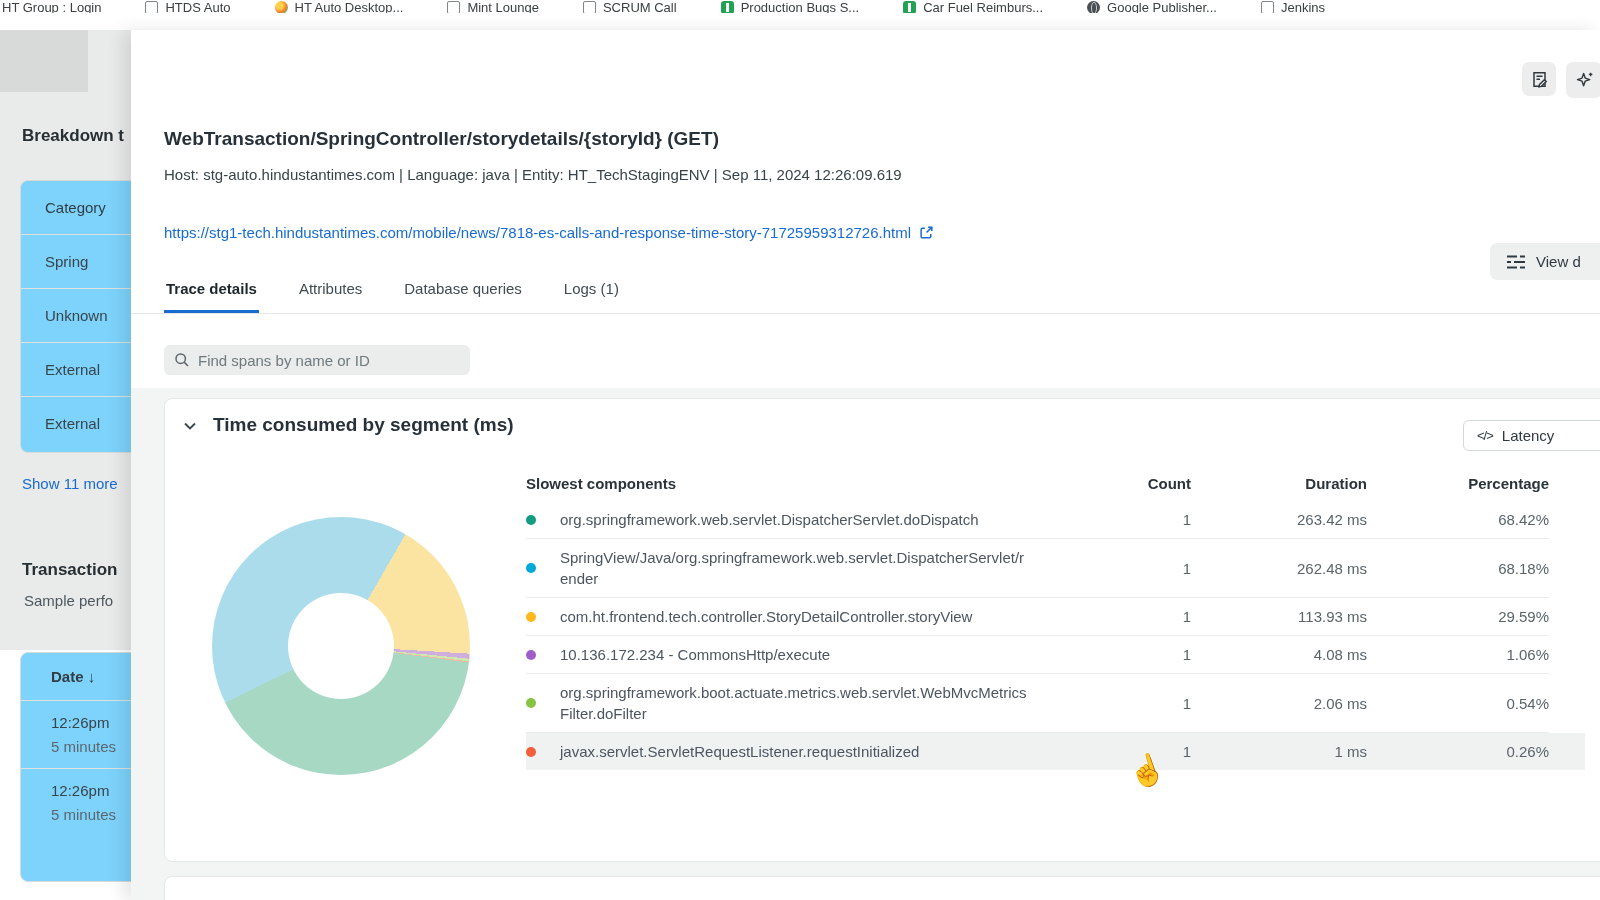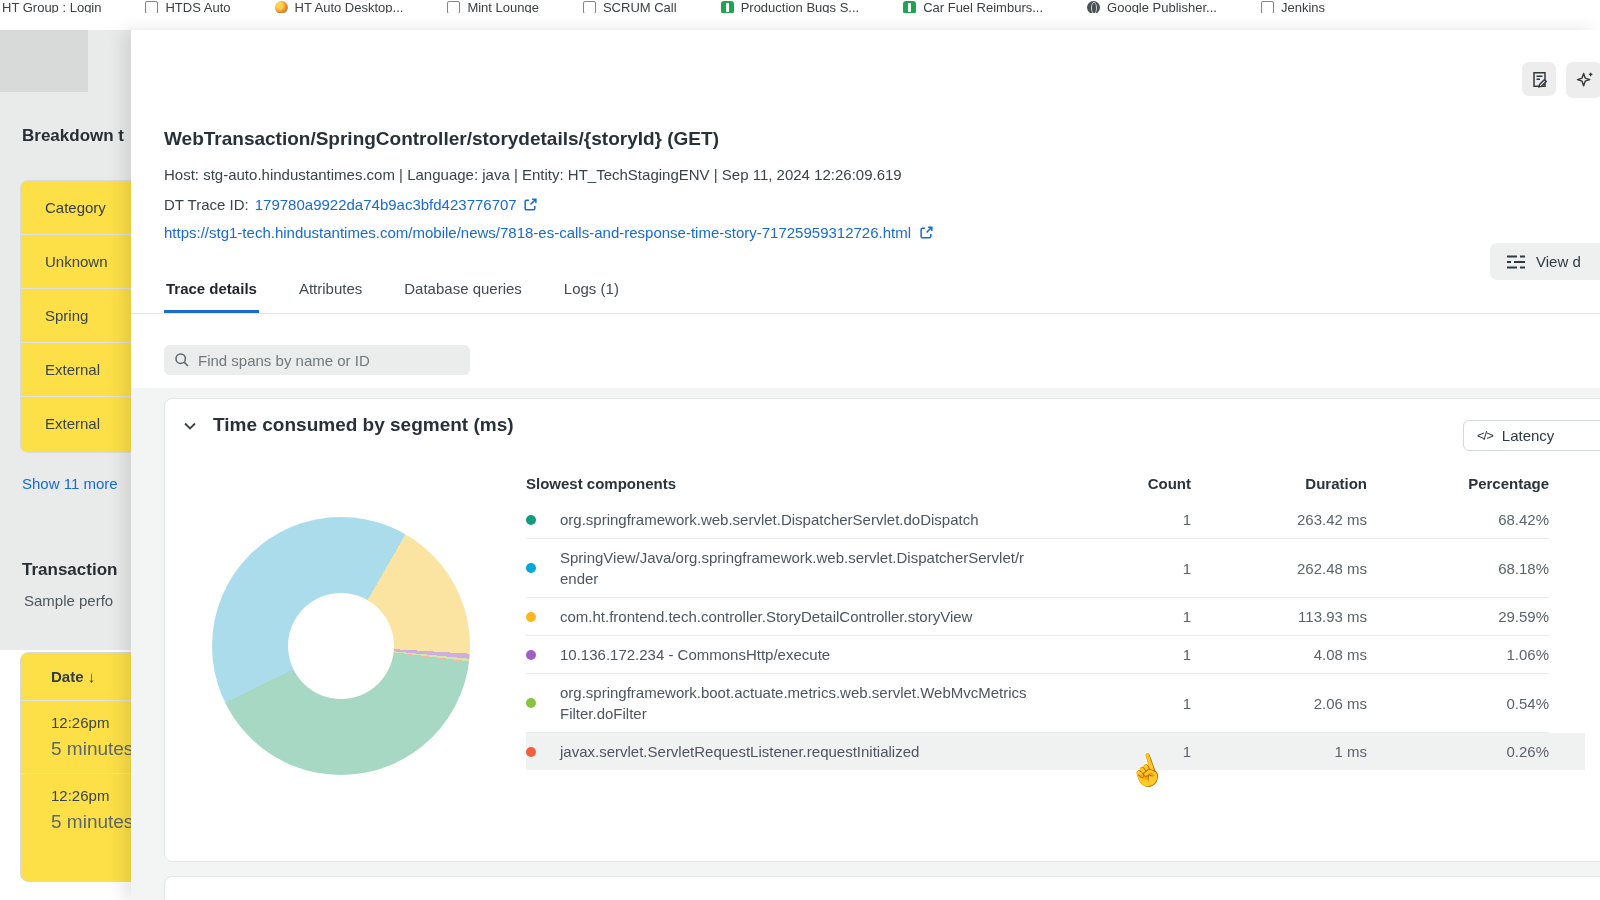--- a/index.html
+++ b/index.html
@@ -18,39 +18,39 @@
   .fav-green:after { content:""; position:absolute; left:5px; top:2px; width:3px; height:9px; background:#fff; }
   .fav-globe { border-radius:50%; background:#4a4f54; position:relative; }
   .fav-globe:after { content:""; position:absolute; left:4px; top:1px; width:4px; height:10px;
     border:1px solid #cfd2d4; border-radius:50%; }
 
   
   .underlay { position:absolute; left:0; top:30px; width:131px; height:620px; background:#e9eaea; }
   .dark-block { position:absolute; left:0; top:0; width:88px; height:62px; background:#d8dada; }
   .bd-title { position:absolute; left:22px; top:96px; width:220px; font-size:17px; font-weight:bold;
     color:#262f33; white-space:nowrap; overflow:hidden; }
-  .side-card { position:absolute; left:20px; width:150px; background:#fde047;
+  .side-card { position:absolute; left:20px; width:150px; background:#7dd3fc;
     border:1px solid #d9dbdb; border-radius:8px; overflow:hidden; }
   .cat-card { top:150px; height:273px; }
   .cat-row { height:54px; line-height:54px; padding-left:24px; font-size:15px; color:#39444a;
     border-bottom:1px solid #dfe1e1; white-space:nowrap; }
   .cat-row:last-child { border-bottom:none; }
   .cat-head { color:#323d43; }
   .show-more { position:absolute; left:22px; top:445px; font-size:15px; color:#176bd1;
     white-space:nowrap; cursor:pointer; }
   .tx-title { position:absolute; left:22px; top:530px; font-size:17px; font-weight:bold;
     color:#262f33; white-space:nowrap; }
   .tx-sub { position:absolute; left:24px; top:562px; font-size:15px; color:#4d585e; white-space:nowrap; }
   .date-card { top:622px; height:230px; }
   .date-head { height:48px; line-height:48px; padding-left:30px; font-size:15px; font-weight:bold;
     color:#323d43; border-bottom:1px solid #dfe1e1; white-space:nowrap; }
   .date-row { padding:13px 0 13px 30px; border-bottom:1px solid #dfe1e1; }
   .date-row:last-child { border-bottom:none; }
   .date-time { font-size:15px; color:#39444a; }
-  .date-ago { font-size:19px; color:#5d676d; margin-top:7px; }
+  .date-ago { font-size:15px; color:#5d676d; margin-top:7px; }
 
   
   .overlay { position:absolute; left:131px; top:30px; width:1469px; height:870px;
     background:#fff; box-shadow:-8px 0 16px rgba(0,0,0,.10); overflow:hidden; }
   .icon-btn { position:absolute; width:34px; height:34px; background:#ededee; border-radius:7px;
     display:flex; align-items:center; justify-content:center; color:#32393d; cursor:pointer; }
   .page-title { position:absolute; left:33px; top:98px; font-size:19px; font-weight:bold;
     color:#27313a; white-space:nowrap; }
   .meta-line { position:absolute; left:33px; top:136px; font-size:15px; color:#39444a; white-space:nowrap; }
   .trace-line { position:absolute; left:33px; top:166px; font-size:15px; color:#39444a;
@@ -153,23 +153,23 @@
   </div>
 </div>
 
 <div class="underlay">
   <div class="dark-block"></div>
   <div class="bd-title">Breakdown t</div>
 
   <div class="side-card cat-card">
     <div class="cat-row cat-head">Category</div>
     <div id="cat-rows">
+  <div class="cat-row">Spring</div>
+
   <div class="cat-row">Unknown</div>
-
-  <div class="cat-row">Spring</div>
 
   <div class="cat-row">External</div>
 
   <div class="cat-row">External</div>
 </div>
   </div>
 
   <div class="show-more">Show 11 more</div>
   <div class="tx-title">Transaction</div>
   <div class="tx-sub">Sample perfo</div>
@@ -208,32 +208,20 @@
       <svg width="21" height="21" viewBox="0 0 24 24">
           <path fill="none" stroke="currentColor" stroke-width="1.6" stroke-linejoin="round" d="M11 4l1.8 5.2L18 11l-5.2 1.8L11 18l-1.8-5.2L4 11l5.2-1.8z"></path>
         <path stroke="currentColor" stroke-width="1.6" d="M19 3v4M17 5h4"></path>
         </svg>
     </span>
   </div>
 
   <div class="page-title">WebTransaction/SpringController/storydetails/{storyId} (GET)</div>
   <div class="meta-line">Host: stg-auto.hindustantimes.com | Language: java | Entity: HT_TechStagingENV | Sep 11, 2024 12:26:09.619</div>
 
-  <div class="trace-line">
-    <span>DT Trace ID:</span>
-    <a class="lnk">179780a9922da74b9ac3bfd423776707</a>
-    <span class="ext-ic">
-      <svg width="15" height="15" viewBox="0 0 14 14">
-          <g fill="none" stroke="currentColor" stroke-width="1.4">
-        <path d="M5.5 3H3.2A1.2 1.2 0 0 0 2 4.2v6.6A1.2 1.2 0 0 0 3.2 12h6.6A1.2 1.2 0 0 0 11 10.8V8.5"></path>
-        <path d="M8.5 2H12v3.5M12 2L7 7"></path>
-          </g>
-        </svg>
-    </span>
-  </div>
 
   <div class="url-line">
     <a class="lnk">https://stg1-tech.hindustantimes.com/mobile/news/7818-es-calls-and-response-time-story-71725959312726.html</a>
     <span class="ext-ic">
       <svg width="15" height="15" viewBox="0 0 14 14">
           <g fill="none" stroke="currentColor" stroke-width="1.4">
         <path d="M5.5 3H3.2A1.2 1.2 0 0 0 2 4.2v6.6A1.2 1.2 0 0 0 3.2 12h6.6A1.2 1.2 0 0 0 11 10.8V8.5"></path>
         <path d="M8.5 2H12v3.5M12 2L7 7"></path>
           </g>
         </svg>

